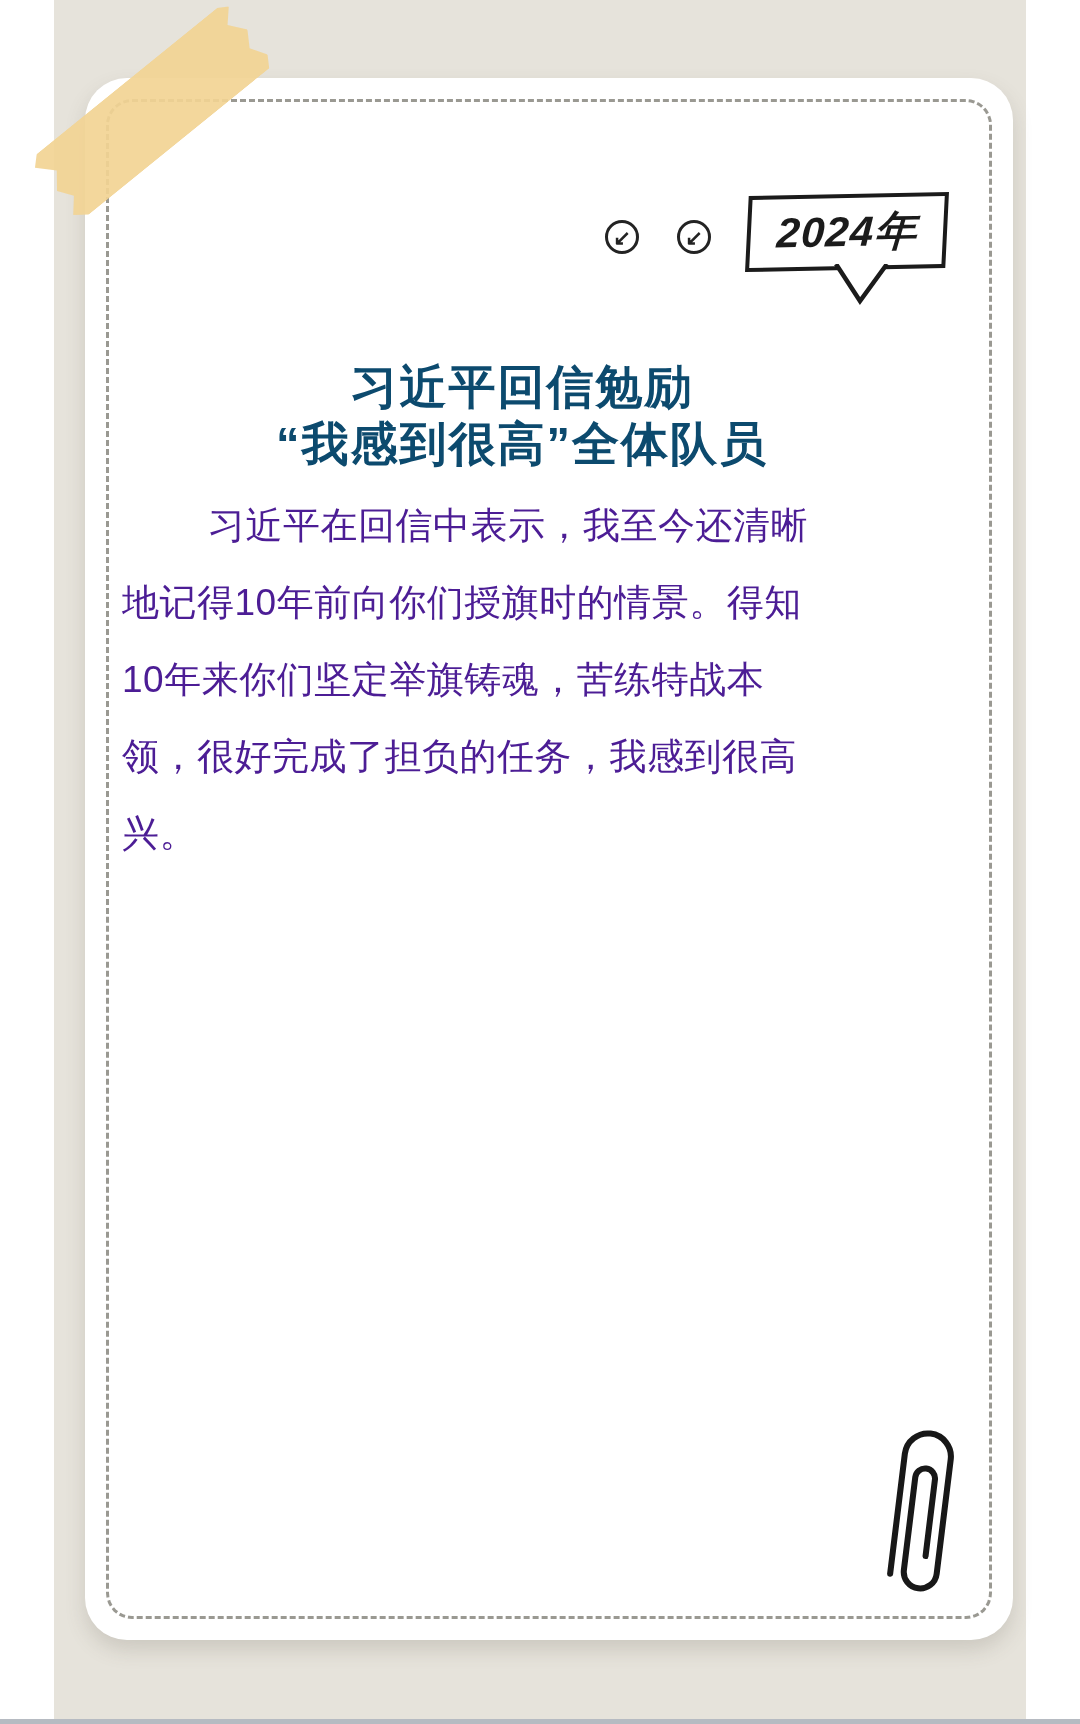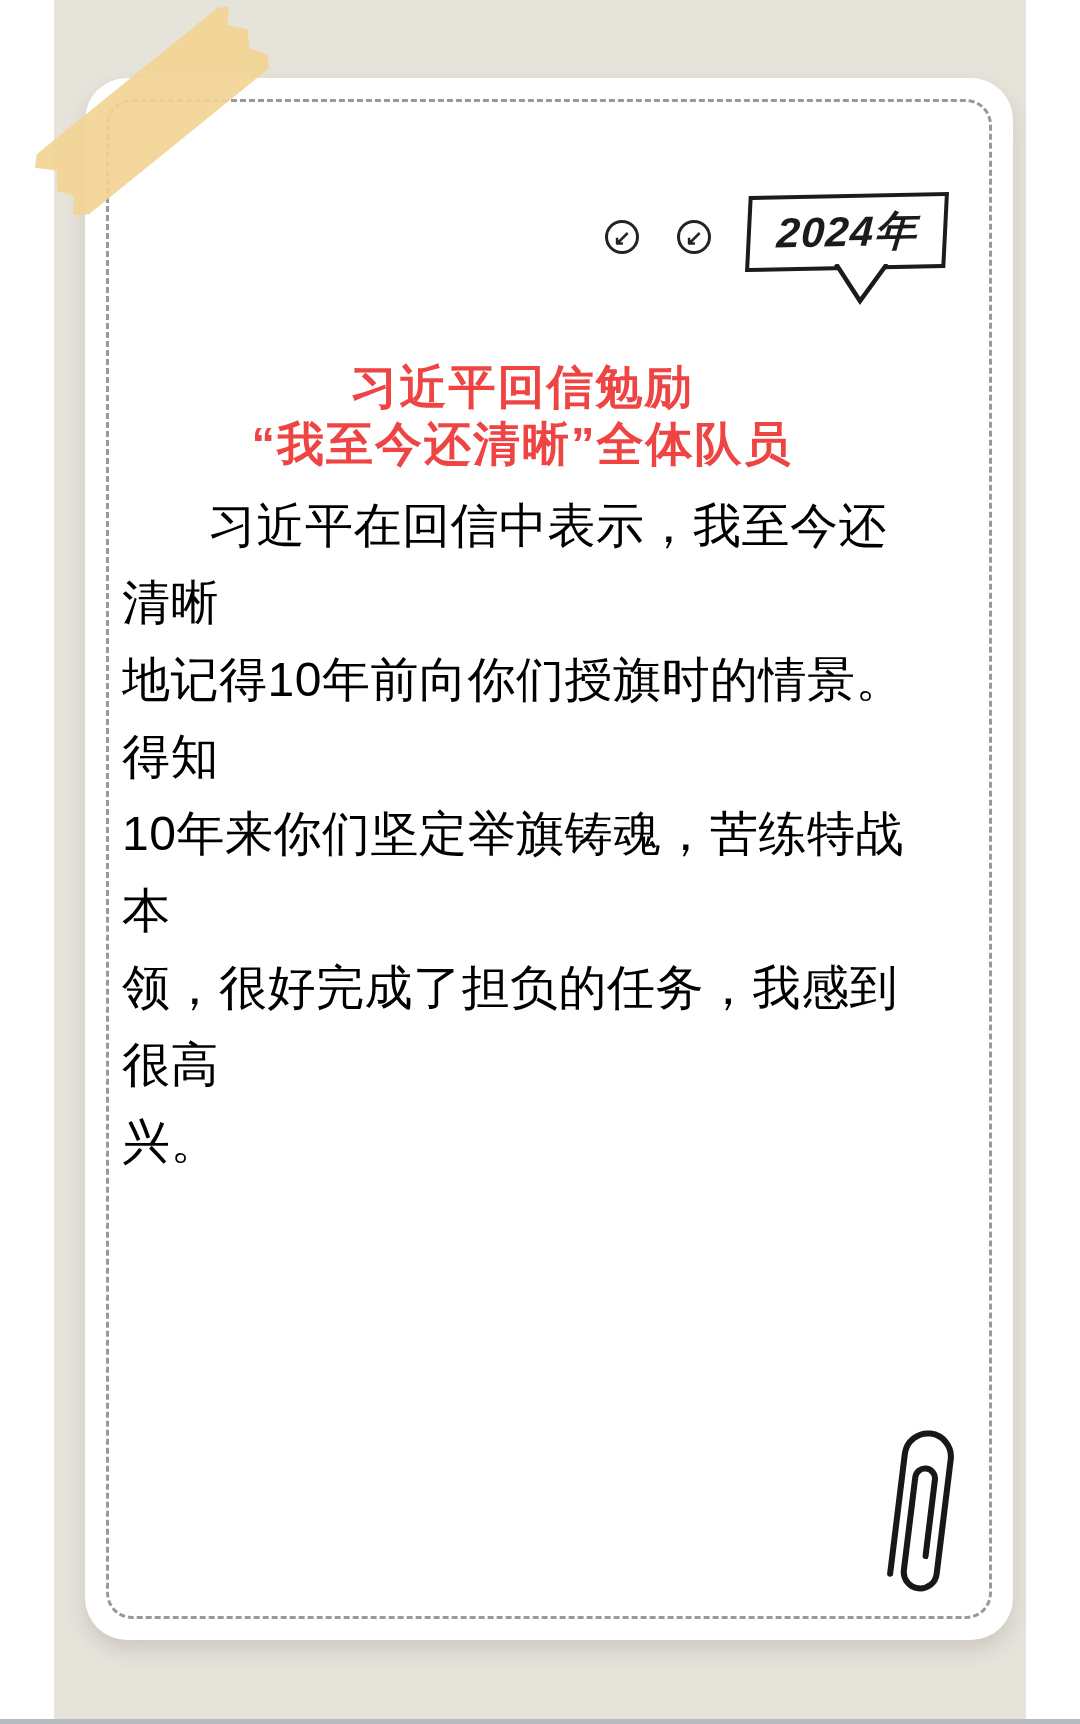--- a/index.html
+++ b/index.html
@@ -53,29 +53,29 @@
     transform: skewX(-4deg) rotate(-1.2deg);
     display: flex; align-items: center; justify-content: center;
     font-size: 42px; font-weight: bold; font-style: italic; color: #1b1b1b;
     letter-spacing: 1px; z-index: 2;
   }
   .bubble-tail { position: absolute; left: 748px; top: 186px; z-index: 2; }
 
   
   .title {
     position: absolute; left: 37px; top: 280px; width: 800px;
-    text-align: center; color: #ef4444; font-weight: bold;
+    text-align: center; color: #0c4a6e; font-weight: bold;
     font-size: 47px; line-height: 57px; letter-spacing: 2px;
     z-index: 2;
   }
 
   
   .para {
     position: absolute; left: 37px; width: 804px;
-    font-size: 48px; line-height: 77px; color: #000000; font-weight: 500;
+    font-size: 37px; line-height: 77px; color: #4c1d95; font-weight: 500;
     white-space: pre-line; text-indent: 86px; letter-spacing: 0.5px;
     z-index: 2;
   }
   .para.p1 { top: 409px; }
   .para.p2 { top: 937px; }
 
   
   .paperclip {
     position: absolute; left: 822px; top: 1412px;
     transform: rotate(7deg); z-index: 4;
@@ -106,21 +106,21 @@
       <div class="bubble">
         <span>2024年</span>
       </div>
       <svg class="bubble-tail" width="58" height="42" viewBox="0 0 58 42">
         <path d="M3 0 L27 37 L54 0 Z" fill="#ffffff" stroke="none"></path>
         <path d="M3 0 L27 37 L54 0" fill="none" stroke="#1b1b1b" stroke-width="4.5"></path>
       </svg>
 
       <div class="title">
         <div>习近平回信勉励</div>
-        <div>“我至今还清晰”全体队员</div>
+        <div>“我感到很高”全体队员</div>
       </div>
 
       <div class="para p1">习近平在回信中表示，我至今还清晰
 地记得10年前向你们授旗时的情景。得知
 10年来你们坚定举旗铸魂，苦练特战本
 领，很好完成了担负的任务，我感到很高
 兴。</div>
     </div>
 
     <div class="tape"></div>

